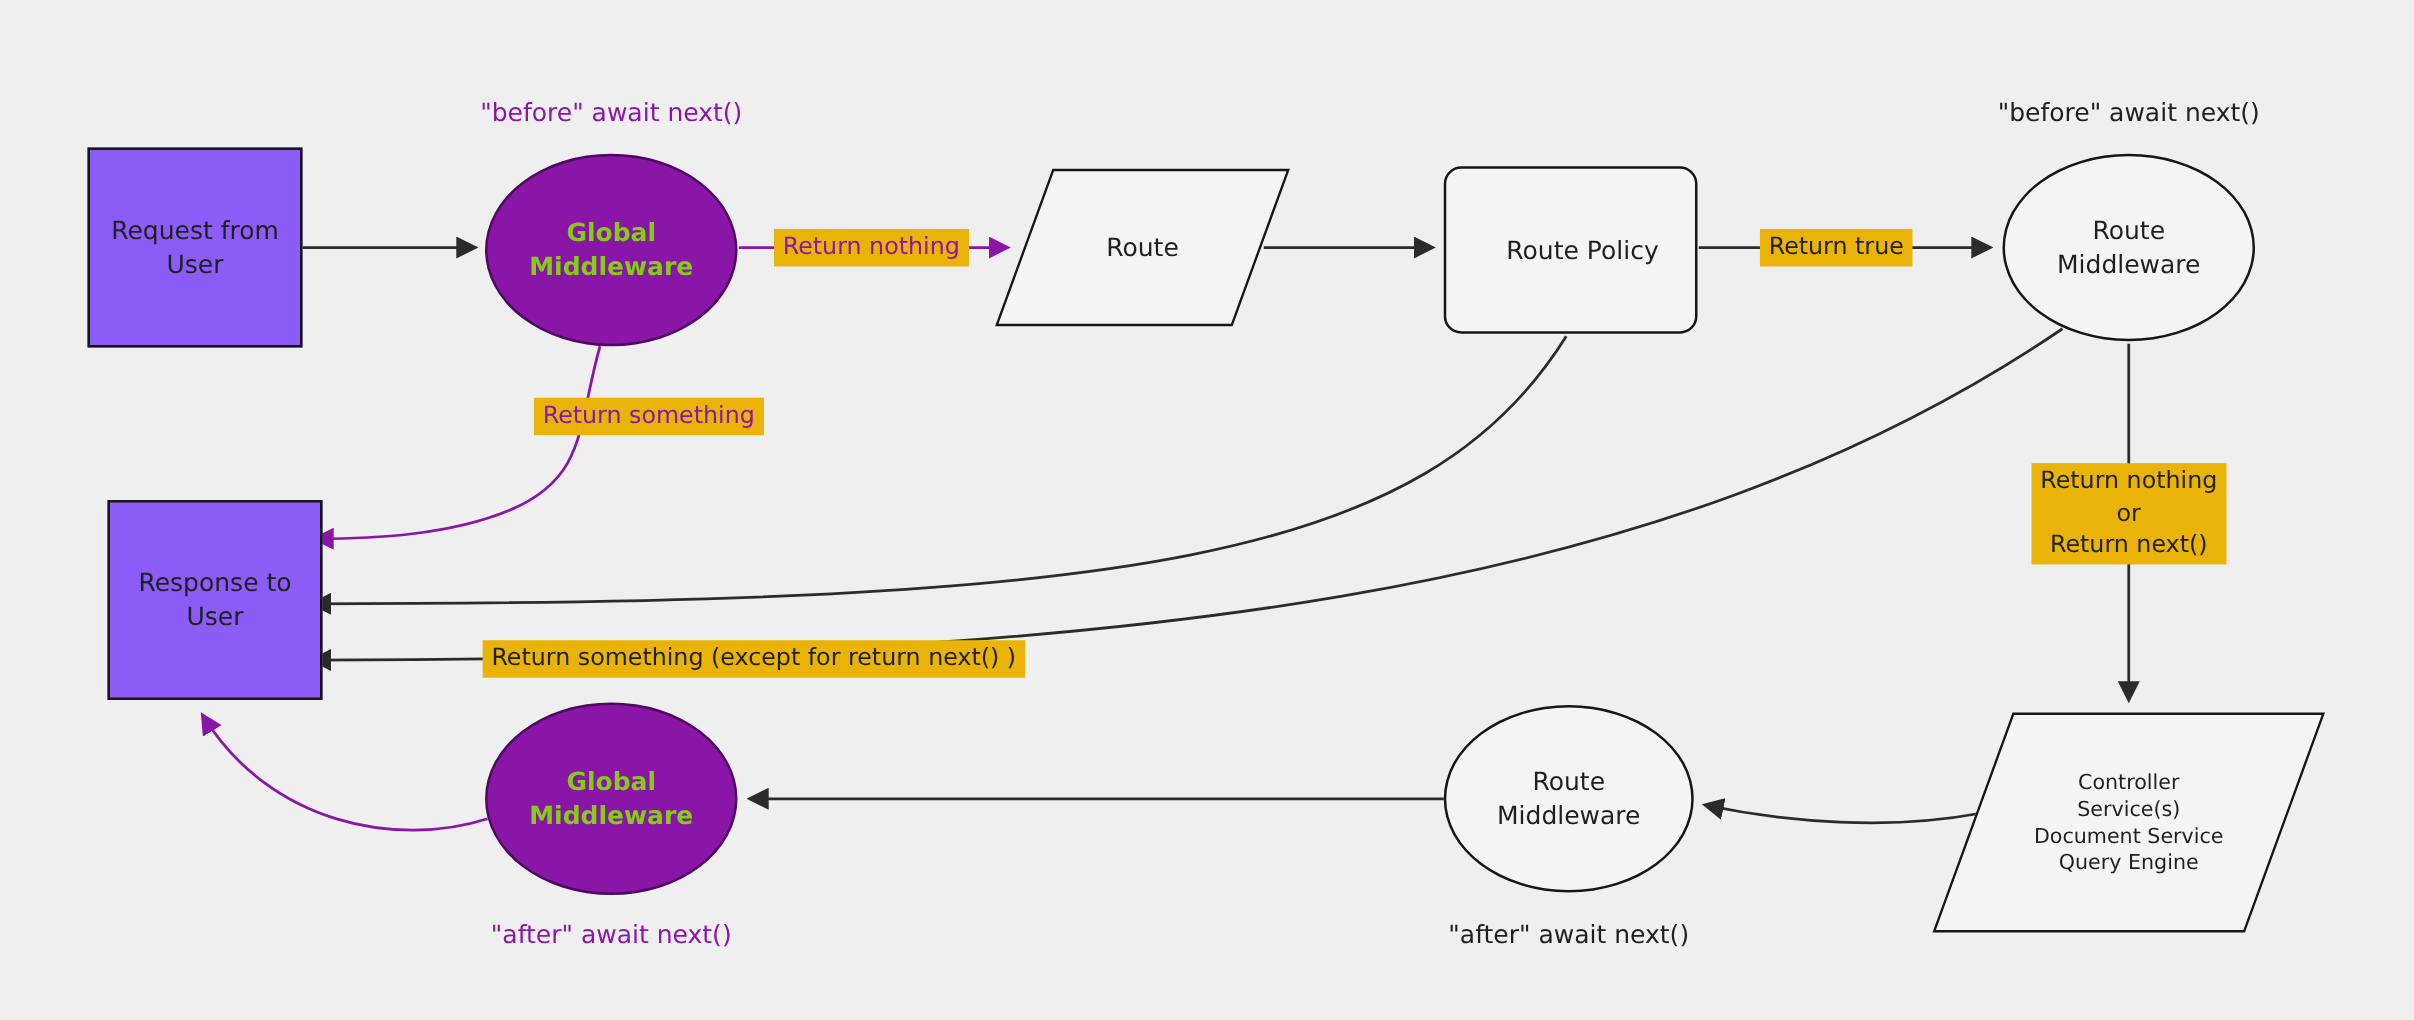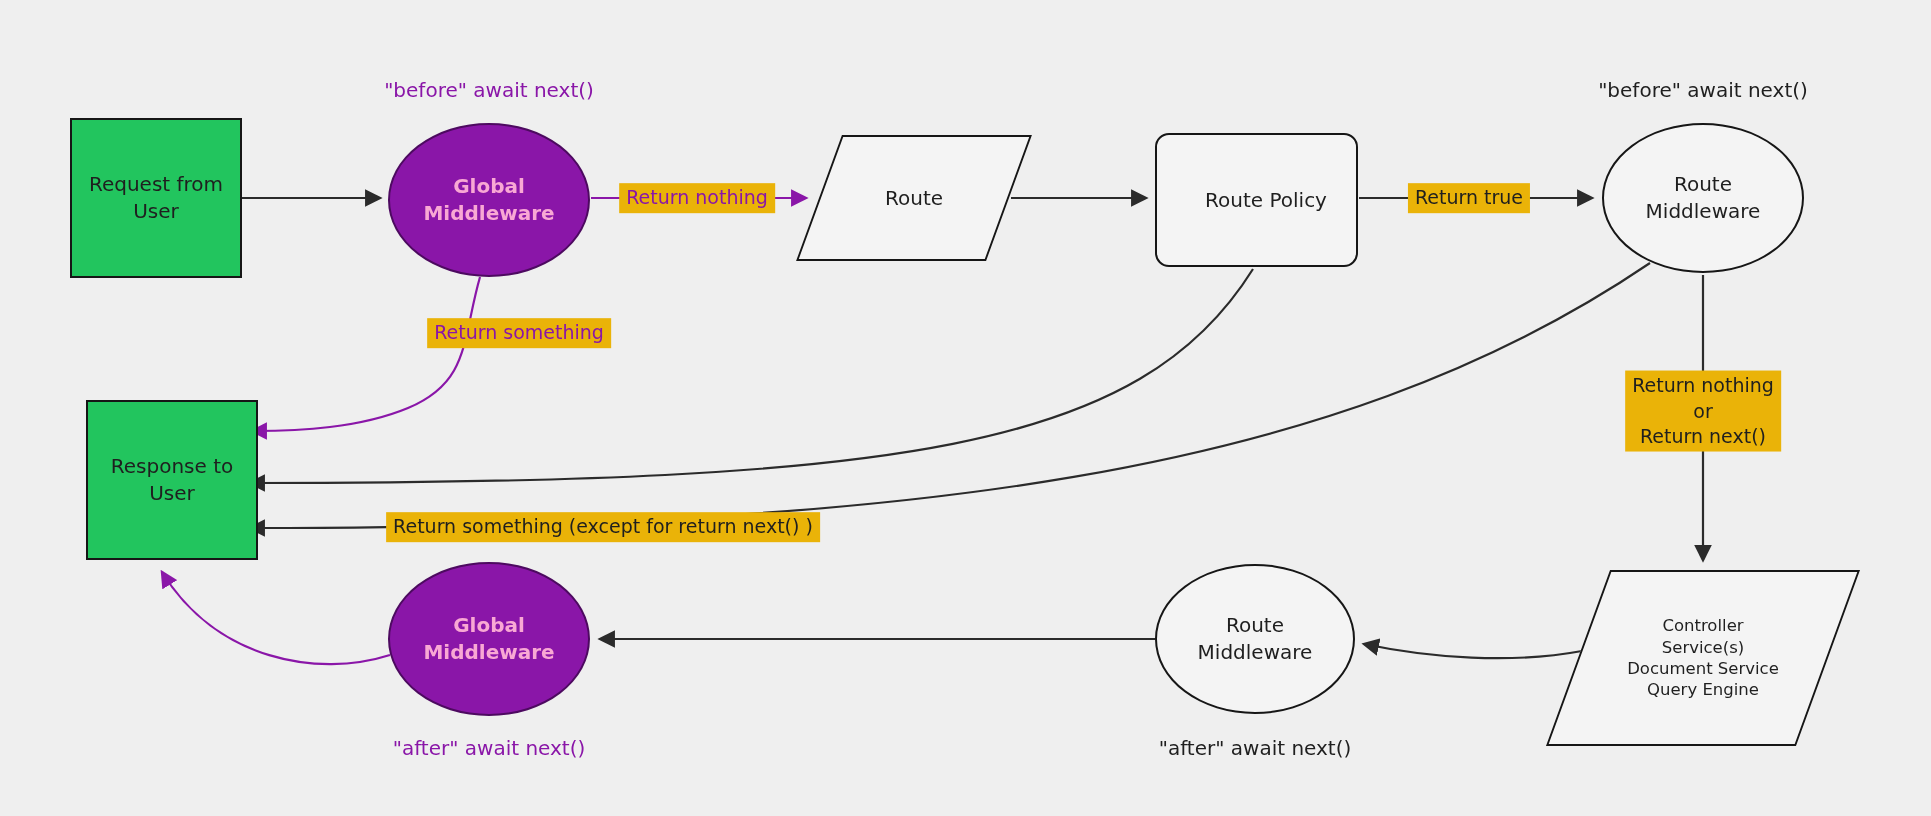--- a/index.html
+++ b/index.html
@@ -6,24 +6,24 @@
   * { margin:0; padding:0; box-sizing:border-box; }
   html,body { background:#efefef; }
   body { font-family:"DejaVu Sans","Liberation Sans",sans-serif; color:#1f1f1f; }
   .canvas { position:relative; width:1931px; height:816px; background:#efefef; overflow:hidden; }
   .edges { position:absolute; left:0; top:0; }
 
   .node {
     position:absolute; display:flex; align-items:center; justify-content:center;
     text-align:center; white-space:pre-line; font-size:20px; line-height:1.35; color:#1f1f1f;
   }
-  .rectnode  { background:#22c55e; border:2px solid #161616; }
+  .rectnode  { background:#8b5cf6; border:2px solid #161616; }
   .roundnode { background:#f4f4f4; border:2px solid #161616; border-radius:14px; }
   .ellipse   { background:#f4f4f4; border:2px solid #161616; border-radius:50%; }
-  .ellipse.purple { background:#8a16a8; border-color:#4d0a60; color:#f9a8d4; font-weight:bold; }
+  .ellipse.purple { background:#8a16a8; border-color:#4d0a60; color:#84cc16; font-weight:bold; }
 
   .para { position:absolute; }
   .para .shape { position:absolute; left:0; top:0; right:0; bottom:0;
                  background:#f4f4f4; border:2px solid #161616; transform:skewX(-20deg); }
   .para .lbl { position:relative; width:100%; height:100%; display:flex; align-items:center;
                justify-content:center; text-align:center; white-space:pre-line;
                font-size:20px; line-height:1.35; }
   .para.small .lbl { font-size:16.5px; line-height:1.3; }
 
   .elabel {

